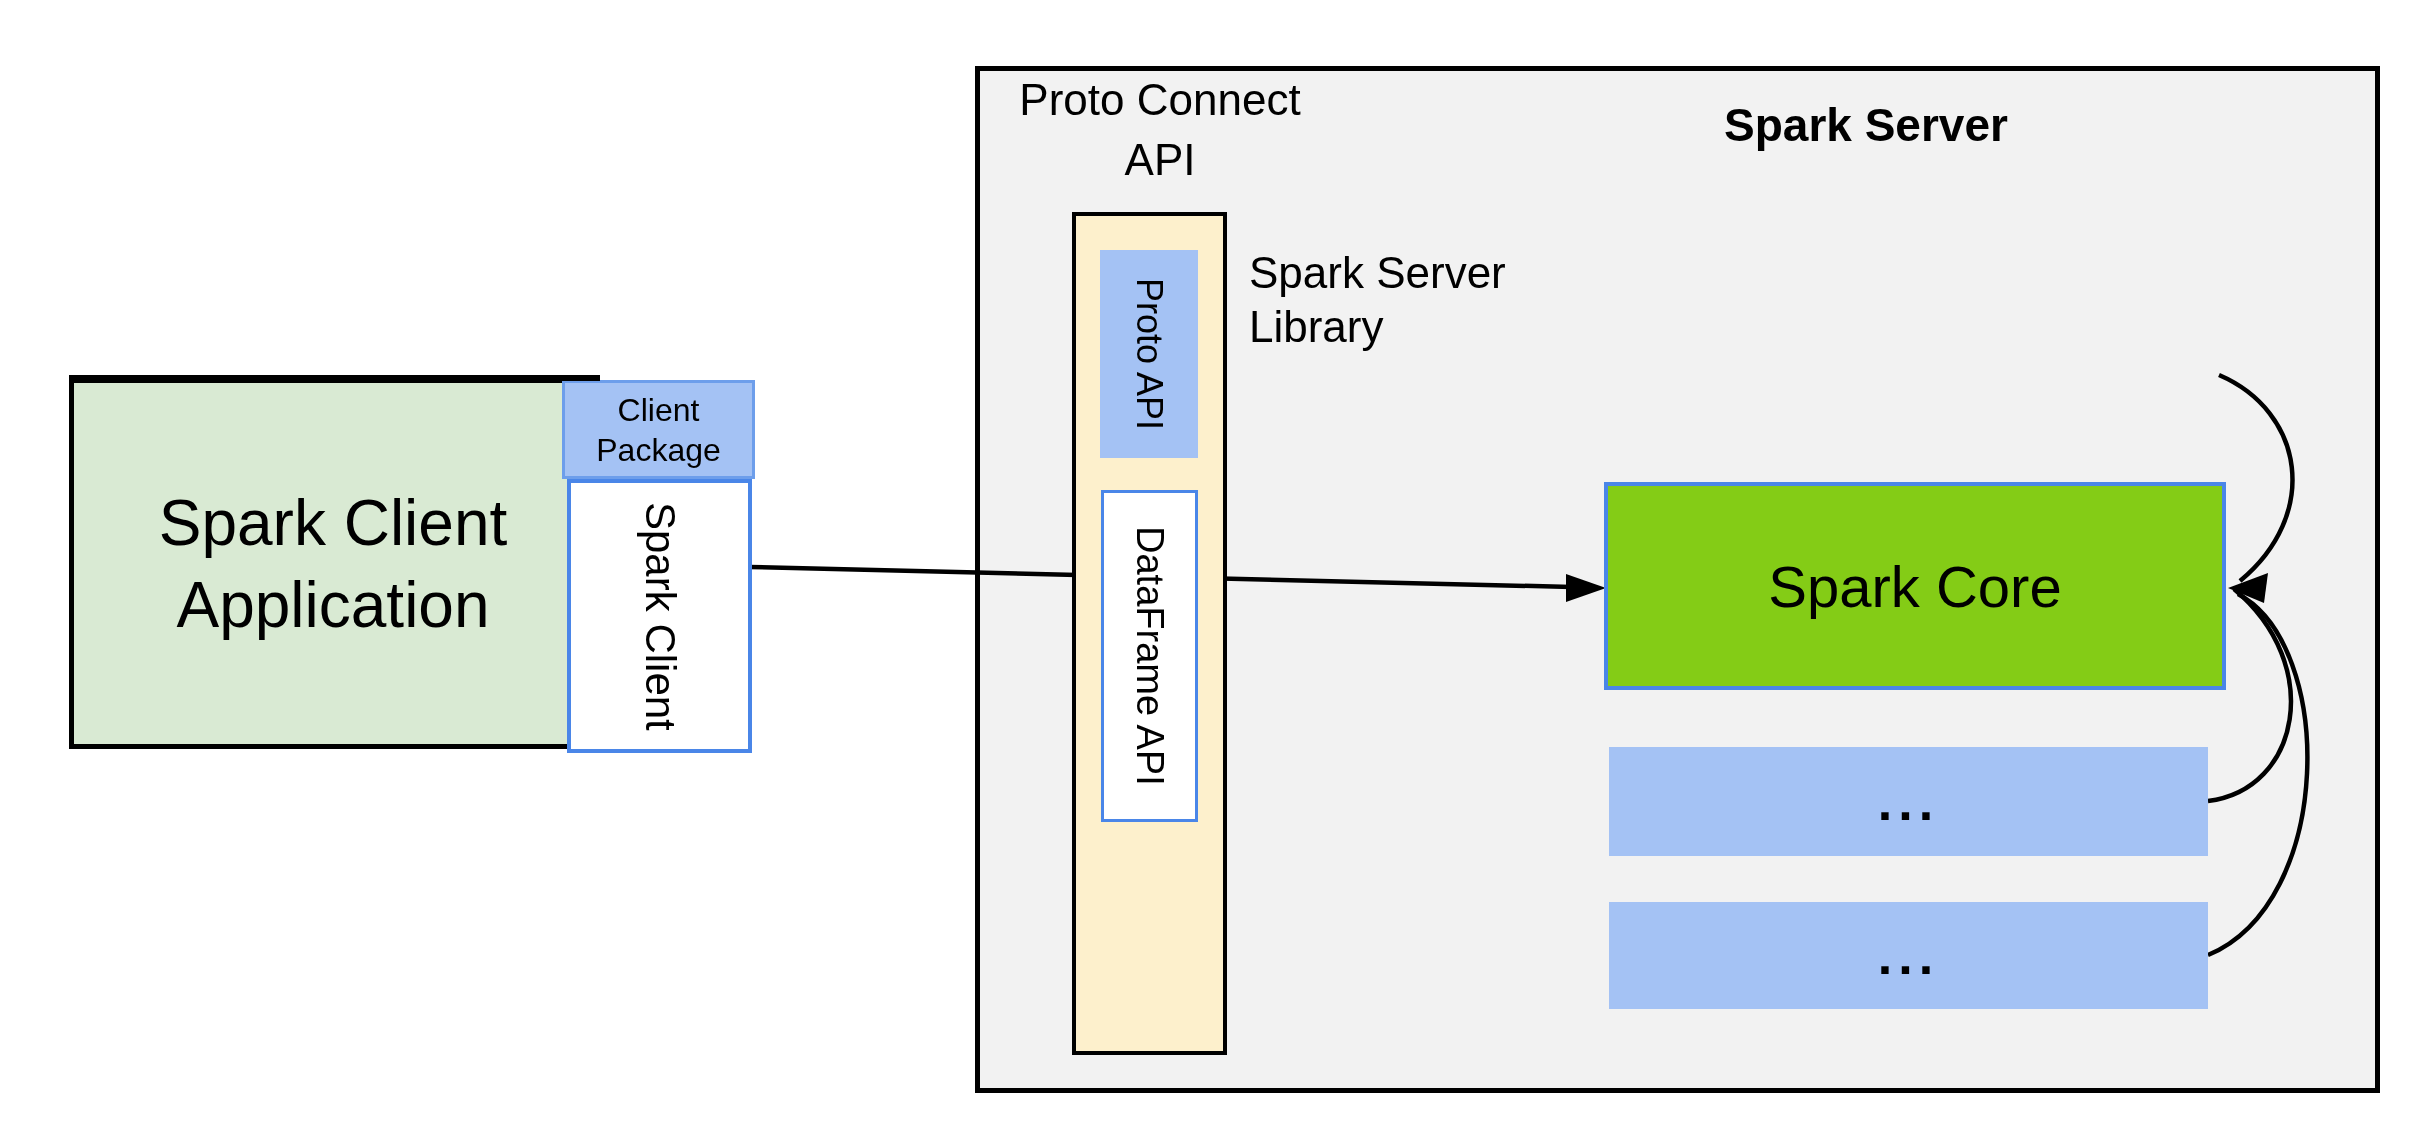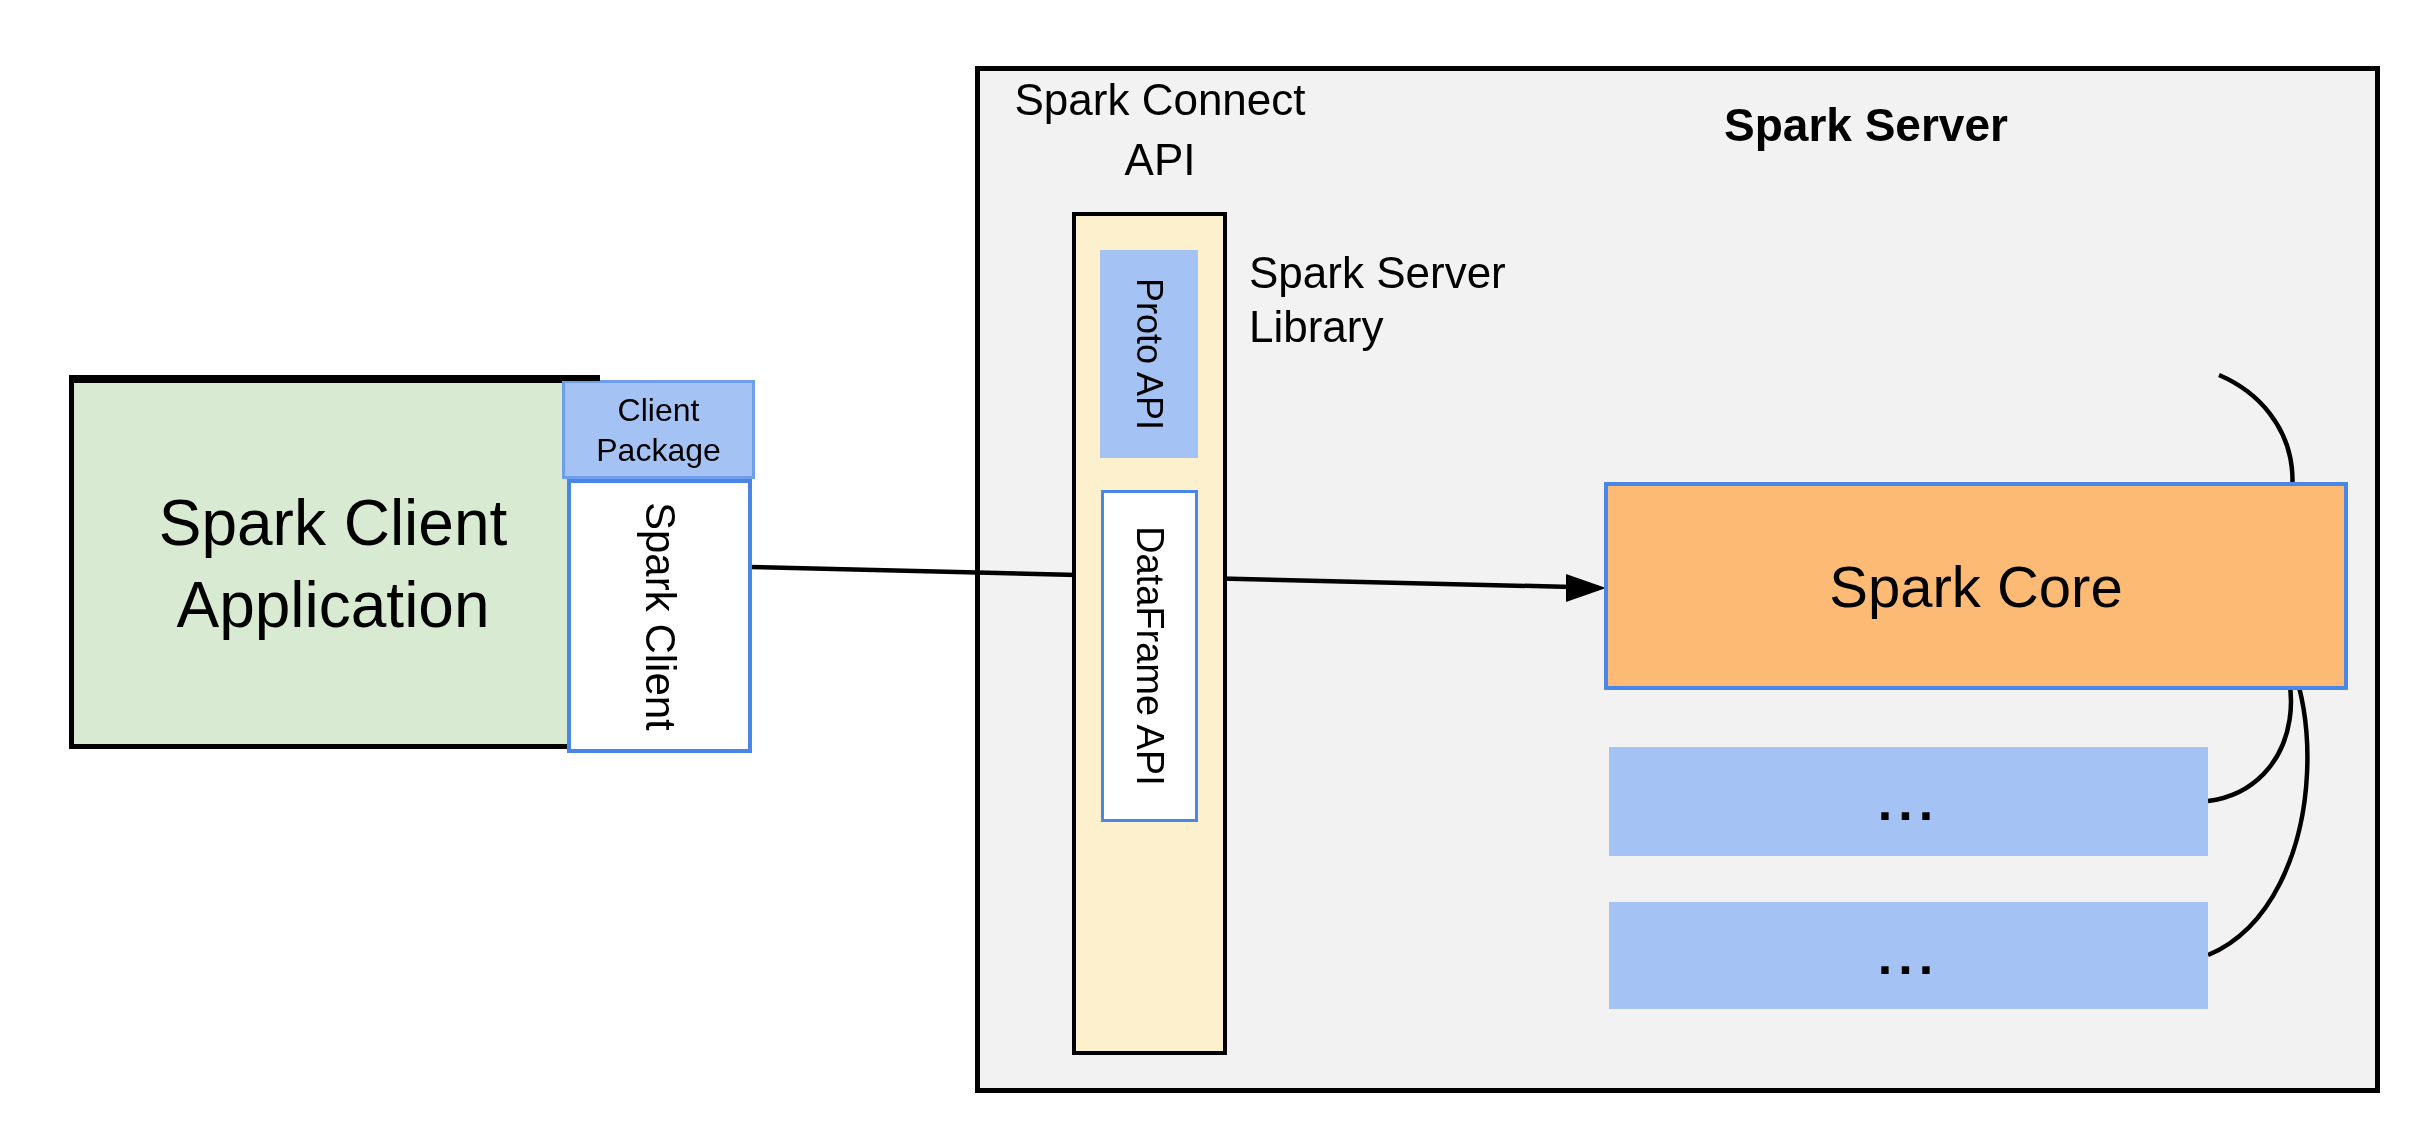--- a/index.html
+++ b/index.html
@@ -41,22 +41,22 @@
   .cream-bar{left:1072px; top:212px; width:155px; height:843px;
     background:var(--box-cream); border:4px solid var(--outline-black); z-index:3;}
   .proto-box{left:1100px; top:250px; width:98px; height:208px;
     background:var(--box-blue); z-index:4; font-size:36px;}
   .dataframe-box{left:1101px; top:490px; width:97px; height:332px;
     background:#fff; border:3px solid var(--border-blue); z-index:4; font-size:38px;}
   .vtext{writing-mode:vertical-rl;}
   
   .plugin-box{left:1608px; top:272px; width:611px; height:156px;
     background:var(--box-blue); z-index:3; font-size:50px;}
-  .core-box{left:1604px; top:482px; width:744px; height:208px;
-    background:#fdba74; border:4px solid var(--border-blue); z-index:3; font-size:58px;justify-content:center;}
+  .core-box{left:1604px; top:482px; width:622px; height:208px;
+    background:#84cc16; border:4px solid var(--border-blue); z-index:3; font-size:58px;justify-content:center;}
   .dots-box1{left:1609px; top:747px; width:599px; height:109px;
     background:var(--box-blue); z-index:3;}
   .dots-box2{left:1609px; top:902px; width:599px; height:107px;
     background:var(--box-blue); z-index:3;}
   .dots{font-size:52px; font-weight:bold; letter-spacing:6px; line-height:1;}
   
   .arrows{left:0; top:0; width:2435px; height:1135px; z-index:2; pointer-events:none;}
   .arrows path, .arrows line{stroke:var(--outline-black); stroke-width:4.5; fill:none;}
   .arrows polygon{fill:var(--outline-black); stroke:none;}
 </style>
@@ -69,21 +69,21 @@
 
   <svg class="abs arrows" viewBox="0 0 2435 1135" xmlns="http://www.w3.org/2000/svg">
     <line x1="749" y1="567" x2="1572" y2="587"></line>
     <polygon points="1606,588 1566,574 1566,602"></polygon>
     <path d="M2219,375 C2305,412 2320,515 2240,581"></path>
     <path d="M2208,801 C2300,790 2325,665 2234,589"></path>
     <path d="M2208,955 C2335,902 2335,645 2238,594"></path>
     <polygon points="2228,588 2268,573 2264,603"></polygon>
   </svg>
 
-  <div class="abs connect-api-label pre">Spark Connect
+  <div class="abs connect-api-label pre">Proto Connect
 API</div>
   <div class="abs server-title">Spark Server</div>
   <div class="abs library-label pre">Spark Server
 Library</div>
 
   <div class="abs green-box center-flex">
     <span class="pre">Spark Client
 Application</span>
   </div>
   <div class="abs client-package center-flex">

